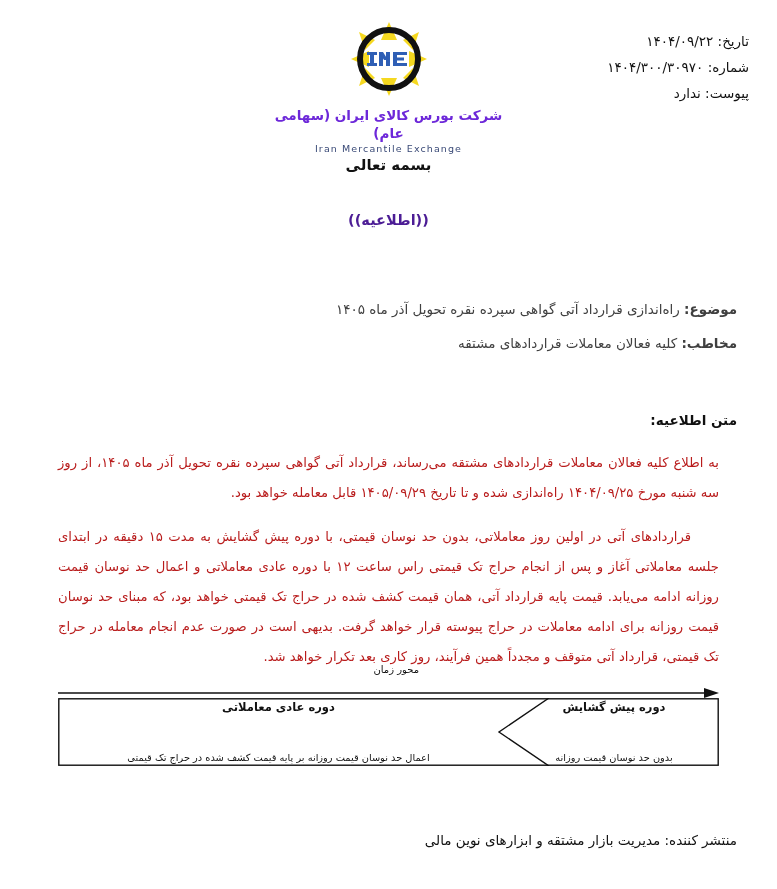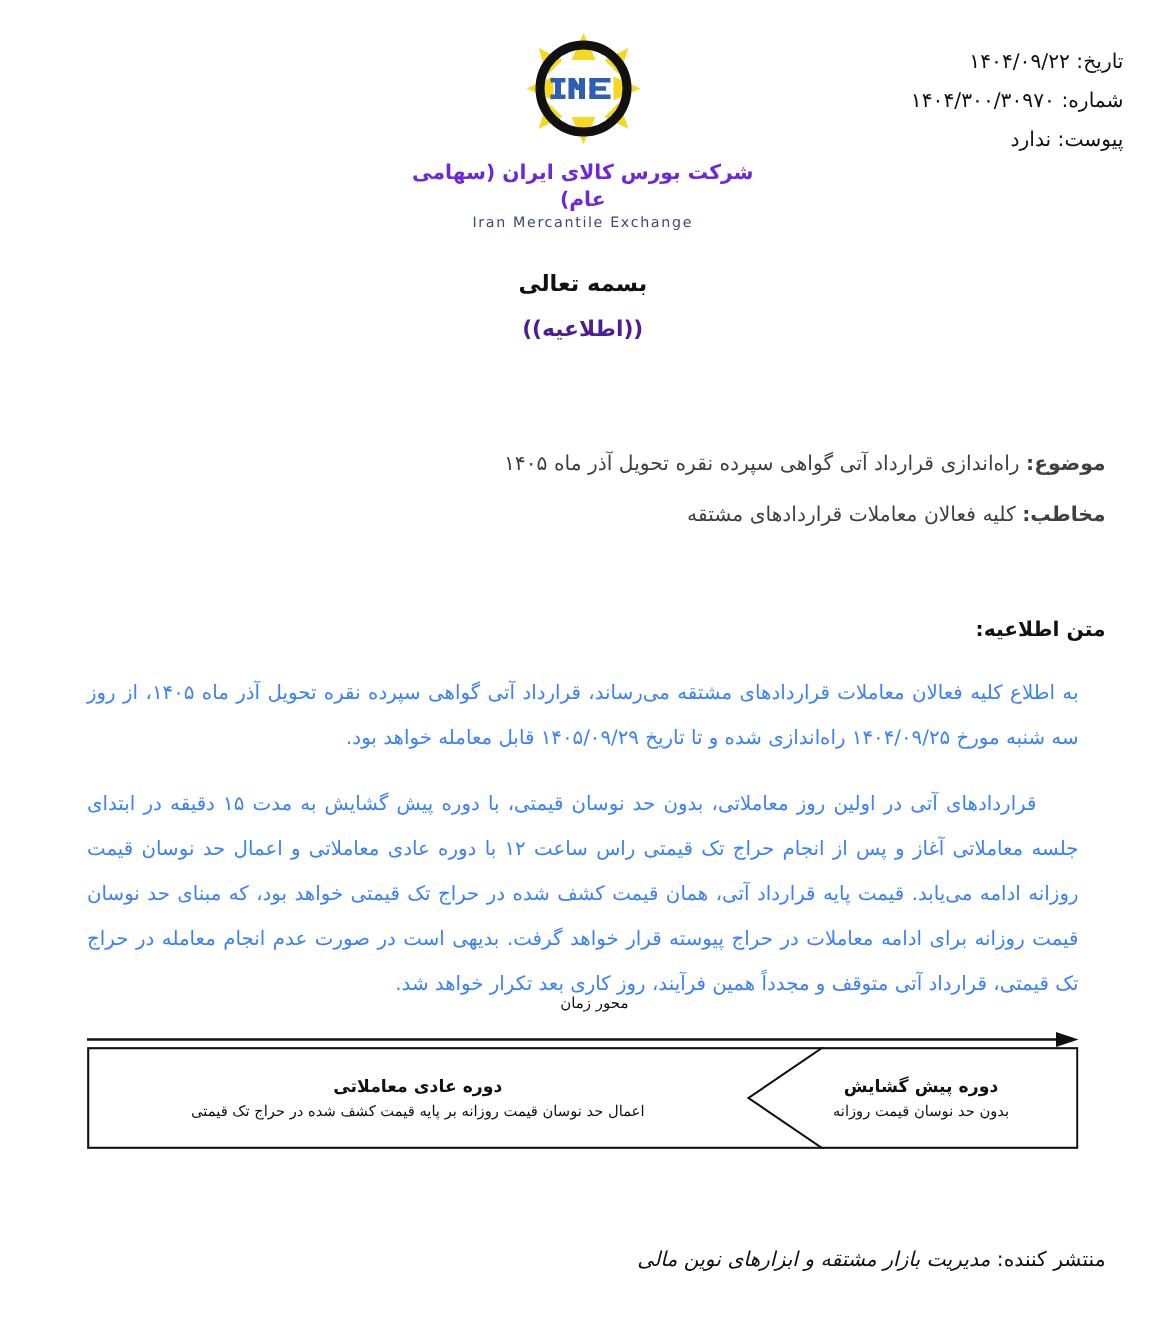--- a/index.html
+++ b/index.html
@@ -70,21 +70,21 @@
     font-weight: 400;
     color: #3a4a77;
     letter-spacing: 1.1px;
     direction: ltr;
     margin-top: 1px;
   }
 
   
   .title-basmale {
     position: absolute;
-    top: 180px;
+    top: 156px;
     width: 100%;
     text-align: center;
     font-size: 15px;
     font-weight: 700;
     color: #111;
   }
   .title-etelaieh {
     position: absolute;
     top: 212px;
     width: 100%;
@@ -122,21 +122,21 @@
     position: absolute;
     top: 448px;
     right: 58px;
     left: 58px;
   }
   .para {
     font-size: 13.2px;
     line-height: 30px;
     text-align: justify;
     text-align-last: right;
-    color: #3b82f6;
+    color: #b91c1c;
     margin: 0 0 14px 0;
     text-justify: inter-word;
   }
   .para.indent { text-indent: 28px; }
 
   
   .figure {
     position: absolute;
     top: 664px;
     right: 58px;
@@ -165,21 +165,21 @@
     height: 68px;
   }
   .tl-svg { display: block; }
   .tl-cell {
     position: absolute;
     top: 0;
     height: 68px;
     display: flex;
     flex-direction: column;
     align-items: center;
-    justify-content: center;
+    justify-content: space-between;
     pointer-events: none;
   }
   .tl-pre  { right: 0; width: 210px; }
   .tl-main { right: 220px; left: 0; }
   .tl-title {
     font-size: 11.5px;
     font-weight: 700;
     color: #111;
     line-height: 18px;
   }
@@ -192,21 +192,21 @@
 
   
   .publisher {
     position: absolute;
     top: 832px;
     right: 40px;
     font-size: 13.5px;
     text-align: right;
   }
   .publisher .k { font-weight: 400; margin-top: 20px; }
-  .publisher .v { font-weight: 400; font-style: italic; }
+  .publisher .v { font-weight: 400; }
 </style>
 </head>
 <body>
 
 <div class="page">
 
   <div class="header-meta">
     <div class="meta-row">
       <span class="meta-label">تاریخ:</span>
       <span class="meta-value">۱۴۰۴/۰۹/۲۲</span>

